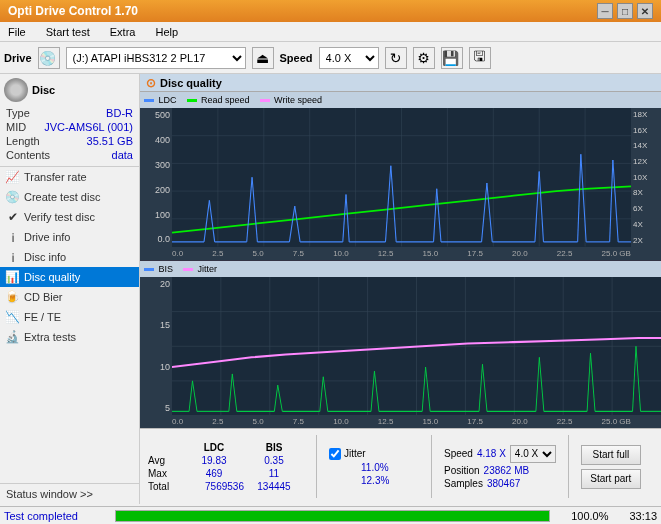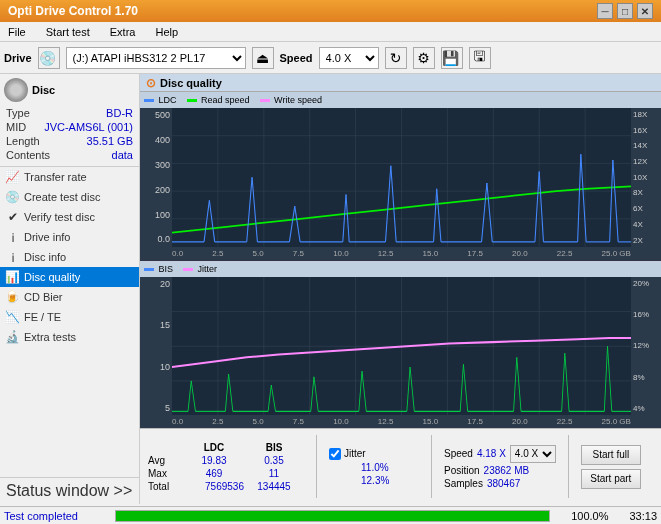--- a/index.html
+++ b/index.html
@@ -121,21 +121,21 @@
     .nav-icon {
       width: 14px; height: 14px;
       display: flex; align-items: center; justify-content: center;
       font-size: 12px;
     }
     
     #status-window {
       margin-top: auto;
       border-top: 1px solid #ccc;
       padding: 4px 6px;
-      font-size: 16px;
+      font-size: 11px;
       cursor: pointer;
       color: #333;
       display: flex; align-items: center; gap: 4px;
     }
     .action-btn {
       height: 20px;
       min-width: 60px;
       border: 1px solid #aaa;
       background: linear-gradient(to bottom, #f8f8f8, #e0e0e0);
       font-size: 10px;
@@ -535,27 +535,20 @@
                 <line x1="365" y1="97" x2="368" y2="55"></line>
                 <line x1="368" y1="55" x2="372" y2="97"></line>
                 <line x1="372" y1="97" x2="405" y2="97"></line>
                 <line x1="405" y1="97" x2="408" y2="50"></line>
                 <line x1="408" y1="50" x2="412" y2="97"></line>
                 <line x1="412" y1="97" x2="430" y2="97"></line>
               </g>
             </svg>
           </div>
 
-          <div style="font-size:8px; width:30px; display:flex; flex-direction:column; justify-content:space-between; padding:2px; background:#2a3a4a; color:#ccc;">
-            <span>20%</span>
-            <span>16%</span>
-            <span>12%</span>
-            <span>8%</span>
-            <span>4%</span>
-          </div>
         </div>
 
         <div style="display:flex; background:#2a3a4a; height:13px; font-size:8px; color:#aaa; padding-left:32px; padding-right:30px; align-items:center; justify-content:space-between;">
           <span>0.0</span>
           <span>2.5</span>
           <span>5.0</span>
           <span>7.5</span>
           <span>10.0</span>
           <span>12.5</span>
           <span>15.0</span>

